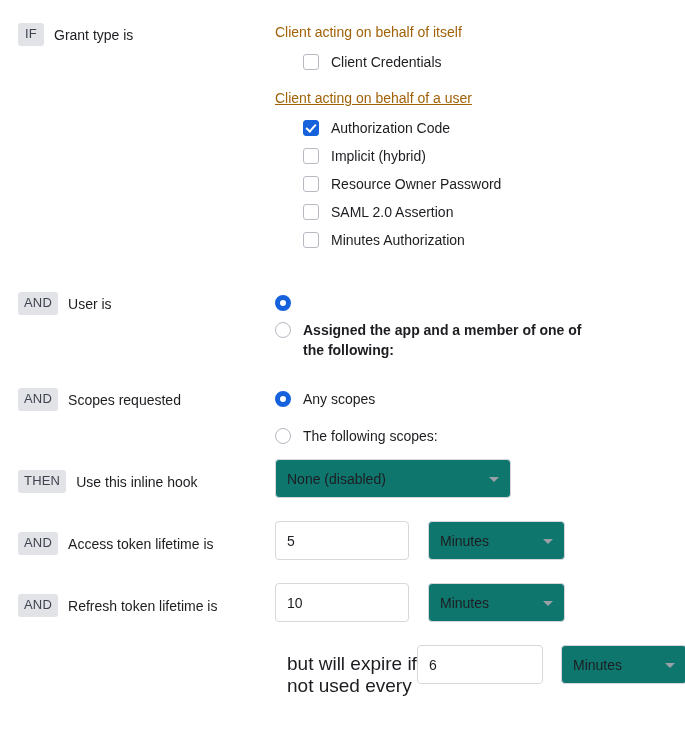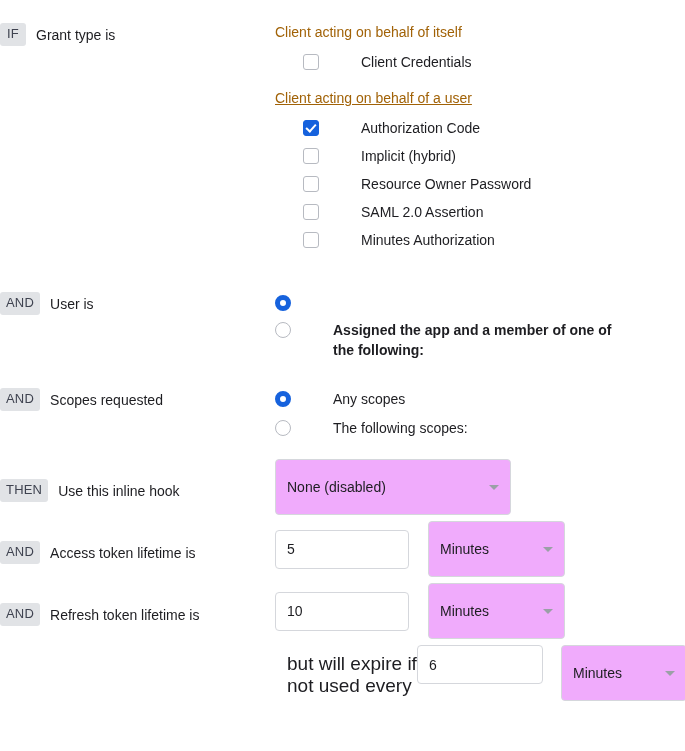--- a/index.html
+++ b/index.html
@@ -23,20 +23,21 @@
     display: flex;
     align-items: flex-start;
   }
 
   
   .label-col {
     width: 275px;
     flex: 0 0 275px;
     display: flex;
     align-items: flex-end;
+    padding-left: 18px;
     padding-top: 1px;
   }
   .cond-badge {
     display: inline-block;
     background: #e1e3e6;
     color: #3f4350;
     font-size: 13px;
     line-height: 14px;
     padding: 4px 6px 5px 6px;
     border-radius: 3px;
@@ -67,21 +68,20 @@
     margin: 0 0 10px 0;
   }
   .group-heading.second { margin-top: 16px; text-decoration: underline; }
 
   .opt-list { margin: 0 0 0 28px; padding: 0; }
 
   .opt-item {
     display: flex;
     align-items: flex-start;
     margin-bottom: 8px;
-    gap: 30px;
   }
   .opt-item:last-child { margin-bottom: 0; }
 
   
   .cb {
     width: 16px;
     height: 16px;
     min-width: 16px;
     border: 1.5px solid #b7bac1;
     border-radius: 3px;
@@ -140,24 +140,24 @@
     background: #ffffff;
     font-family: "Liberation Sans", sans-serif;
     font-size: 14px;
     color: #1d1d21;
     padding: 0 11px;
     outline: none;
   }
   .select-box {
     position: relative;
     width: 137px;
-    height: 56px;
+    height: 39px;
     border: 1px solid #d5d7dc;
     border-radius: 4px;
-    background: #f0abfc;
+    background: #0f766e;
     display: flex;
     align-items: center;
     padding: 0 11px;
     font-size: 14px;
     color: #1d1d21;
   }
   .select-box.wide { width: 236px; }
   .select-box.w126 { width: 126px; }
   .caret {
     position: absolute;
@@ -243,21 +243,21 @@
     </div>
   </div>
 </div>
 
 <div class="rule-row" style="top:387px; left:0; width:685px;">
   <div class="label-col">
     <span class="cond-badge">AND</span>
     <span class="cond-label">Scopes requested</span>
   </div>
   <div class="value-col" style="padding-top:2px;">
-    <div class="opt-item" style="margin-bottom:9px;">
+    <div class="opt-item" style="margin-bottom:17px;">
       <span class="rb checked"></span>
       <span class="opt-label">Any scopes</span>
     </div>
     <div class="opt-item">
       <span class="rb"></span>
       <span class="opt-label">The following scopes:</span>
     </div>
   </div>
 </div>
 

